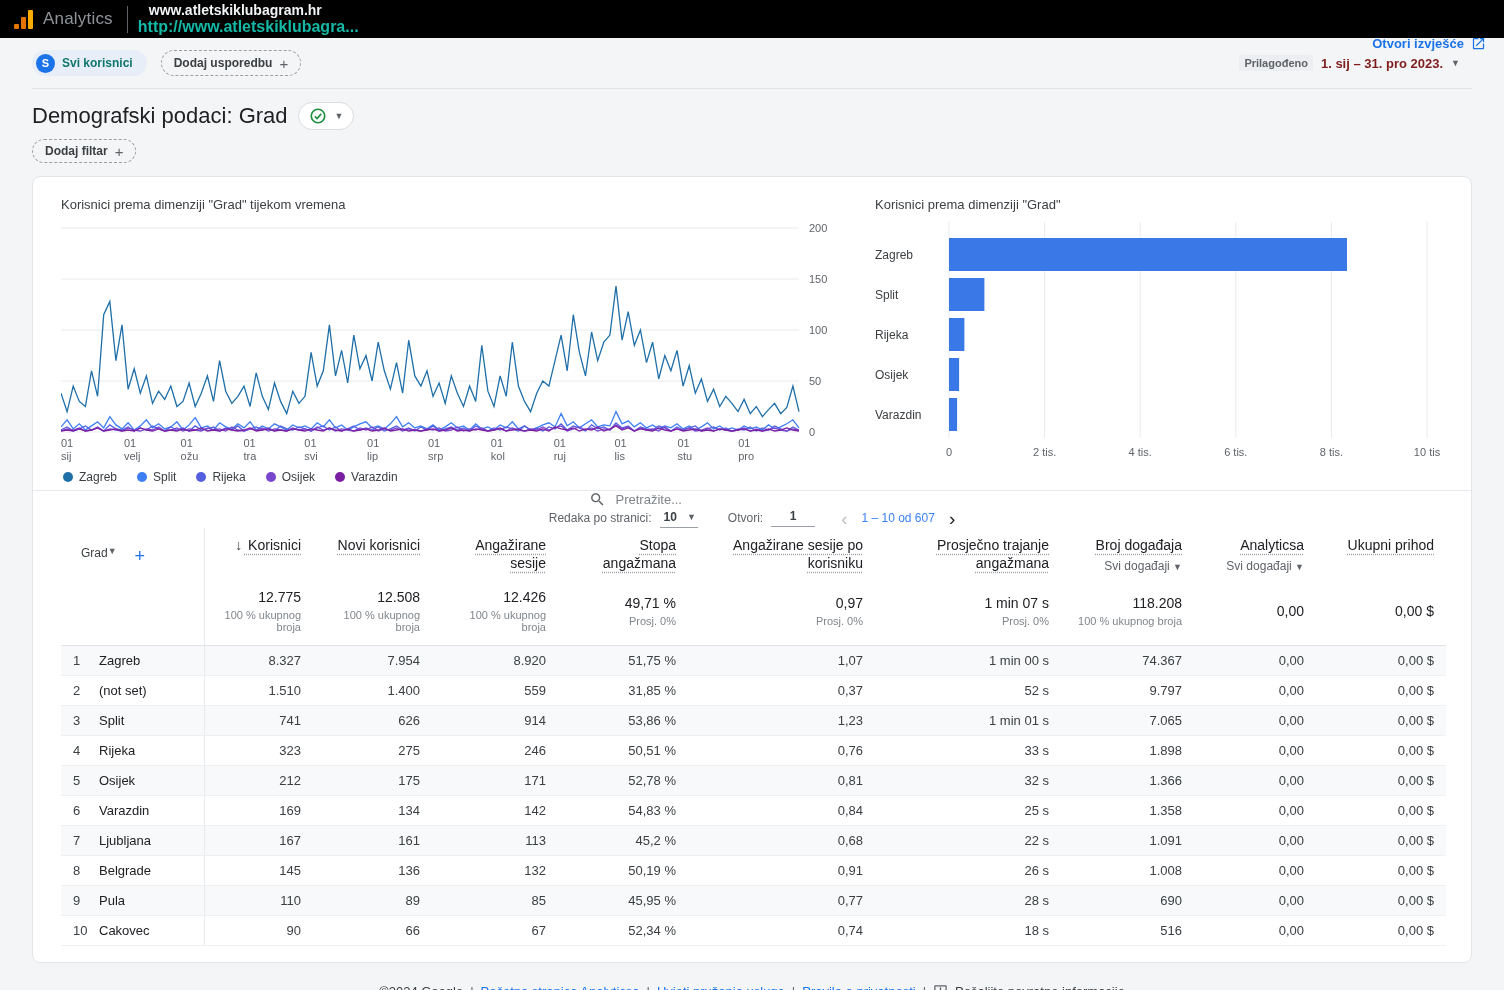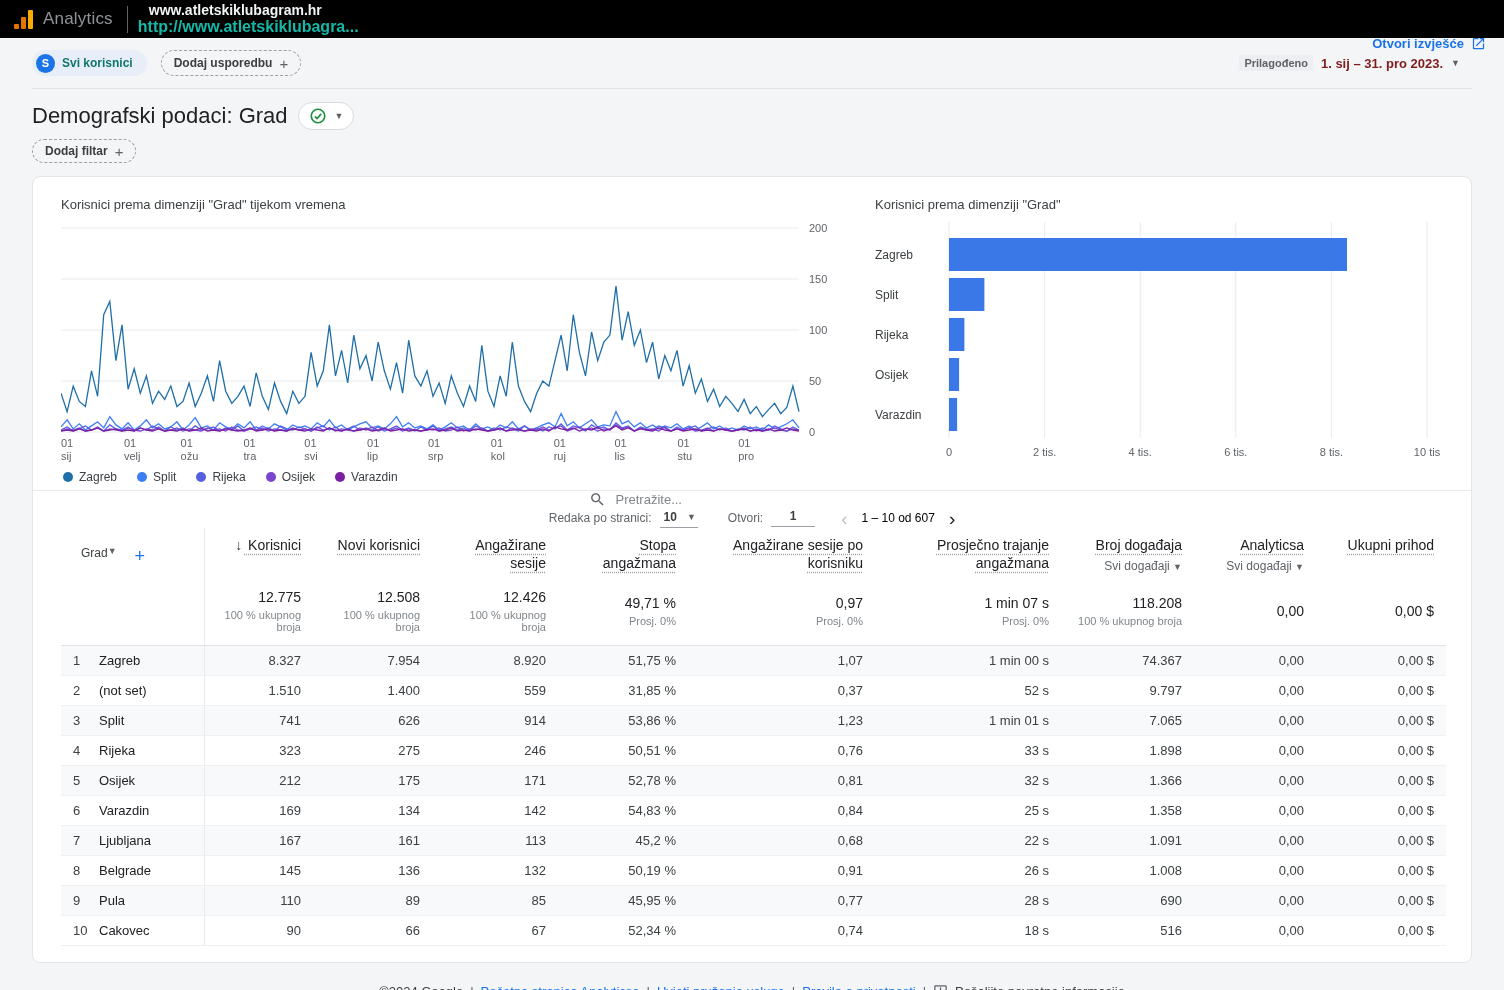--- a/index.html
+++ b/index.html
@@ -56,21 +56,21 @@
   .search-input { border:none; outline:none; font-size:13px; color:#3c4043; width:300px; font-family:inherit; background:transparent; }
   .search-input::placeholder { color:#80868b; }
   .controls-right { display:flex; align-items:center; font-size:12px; color:#3c4043; }
   .ctrl-label { color:#5f6368; }
   .sel { display:inline-flex; align-items:center; gap:10px; border-bottom:1px solid #9aa0a6; padding:2px 2px 3px 4px; margin-left:8px; cursor:pointer; font-weight:bold; }
   .goto-input { width:44px; text-align:center; border:none; border-bottom:1px solid #9aa0a6; font-size:12px; font-weight:bold; color:#3c4043; outline:none; font-family:inherit; background:transparent; padding-bottom:3px; margin-left:8px; }
   .pager { display:flex; align-items:center; gap:14px; margin-left:26px; }
   .chev { font-size:19px; line-height:1; cursor:pointer; }
   .chev.disabled { color:#bdc1c6; }
   .chev.active { color:#202124; }
-  .range-label { font-size:12px; color:#000000; }
+  .range-label { font-size:12px; color:#3b82f6; }
 
   
   table { width:calc(100% - 56px); margin:0 28px; border-collapse:collapse; table-layout:fixed; }
   th, td { font-weight:normal; }
   thead .hdr-row th { vertical-align:top; padding:8px 12px 6px; text-align:right; border-right:none; }
   .dim-col { border-right:1px solid #e8eaed !important; }
   .hdr-label { font-size:14px; color:#202124; font-weight:400; line-height:17px; text-decoration:underline; text-decoration-style:dotted; text-decoration-color:#9aa0a6; text-underline-offset:4px; cursor:pointer; }
   .hdr-filter { font-size:12px; color:#5f6368; margin-top:5px; cursor:pointer; white-space:nowrap; }
   .sort-arrow { color:#3c4043; text-decoration:none; display:inline-block; margin-right:2px; }
   .dim-hdr { display:flex; align-items:flex-start; gap:0; padding:10px 0 0 8px; font-size:12px; color:#3c4043; font-weight:500; }

